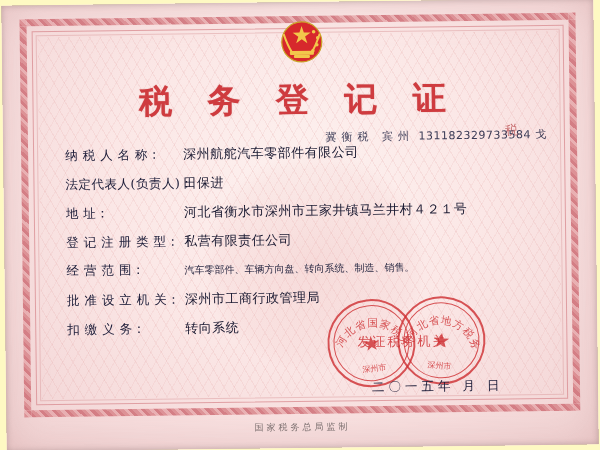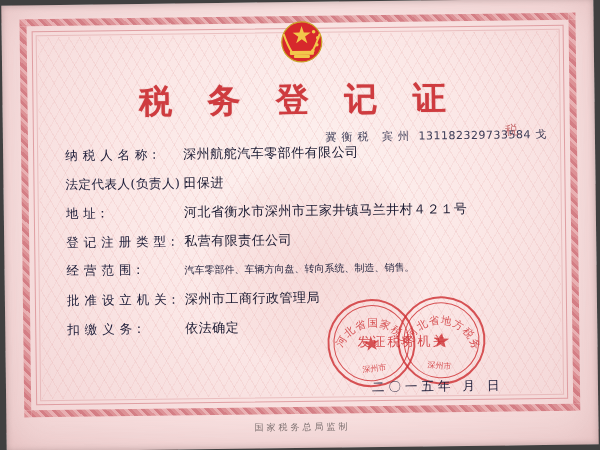--- a/index.html
+++ b/index.html
@@ -7,21 +7,21 @@
     padding: 0;
     width: 600px;
     height: 450px;
     overflow: hidden;
     font-family: "DejaVu Sans", sans-serif;
   }
   #page {
     position: relative;
     width: 600px;
     height: 450px;
-    background: #404040;
+    background: #fef9c3;
     overflow: hidden;
   }
   
   .paper {
     position: absolute;
     left: 4px;
     top: 2px;
     width: 592px;
     height: 446px;
     background:
@@ -318,21 +318,21 @@
       <div class="row small">
         <div class="label">经 营 范 围：</div>
         <div class="value">汽车零部件、车辆方向盘、转向系统、制造、销售。</div>
       </div>
       <div class="row">
         <div class="label">批 准 设 立 机 关：</div>
         <div class="value">深州市工商行政管理局</div>
       </div>
       <div class="row">
         <div class="label">扣 缴 义 务：</div>
-        <div class="value">依法确定</div>
+        <div class="value">转向系统</div>
       </div>
     </div>
 
     <div class="seal seal-left">
       <div class="ring"></div>
       <svg class="arc" viewBox="0 0 84 84">
         <path id="arcL" d="M10,48 A34,34 0 0 1 74,48" fill="none"></path>
         <text><textPath href="#arcL" startOffset="6%">河北省国家税务局</textPath></text>
       </svg>
       <div class="star">★</div>

